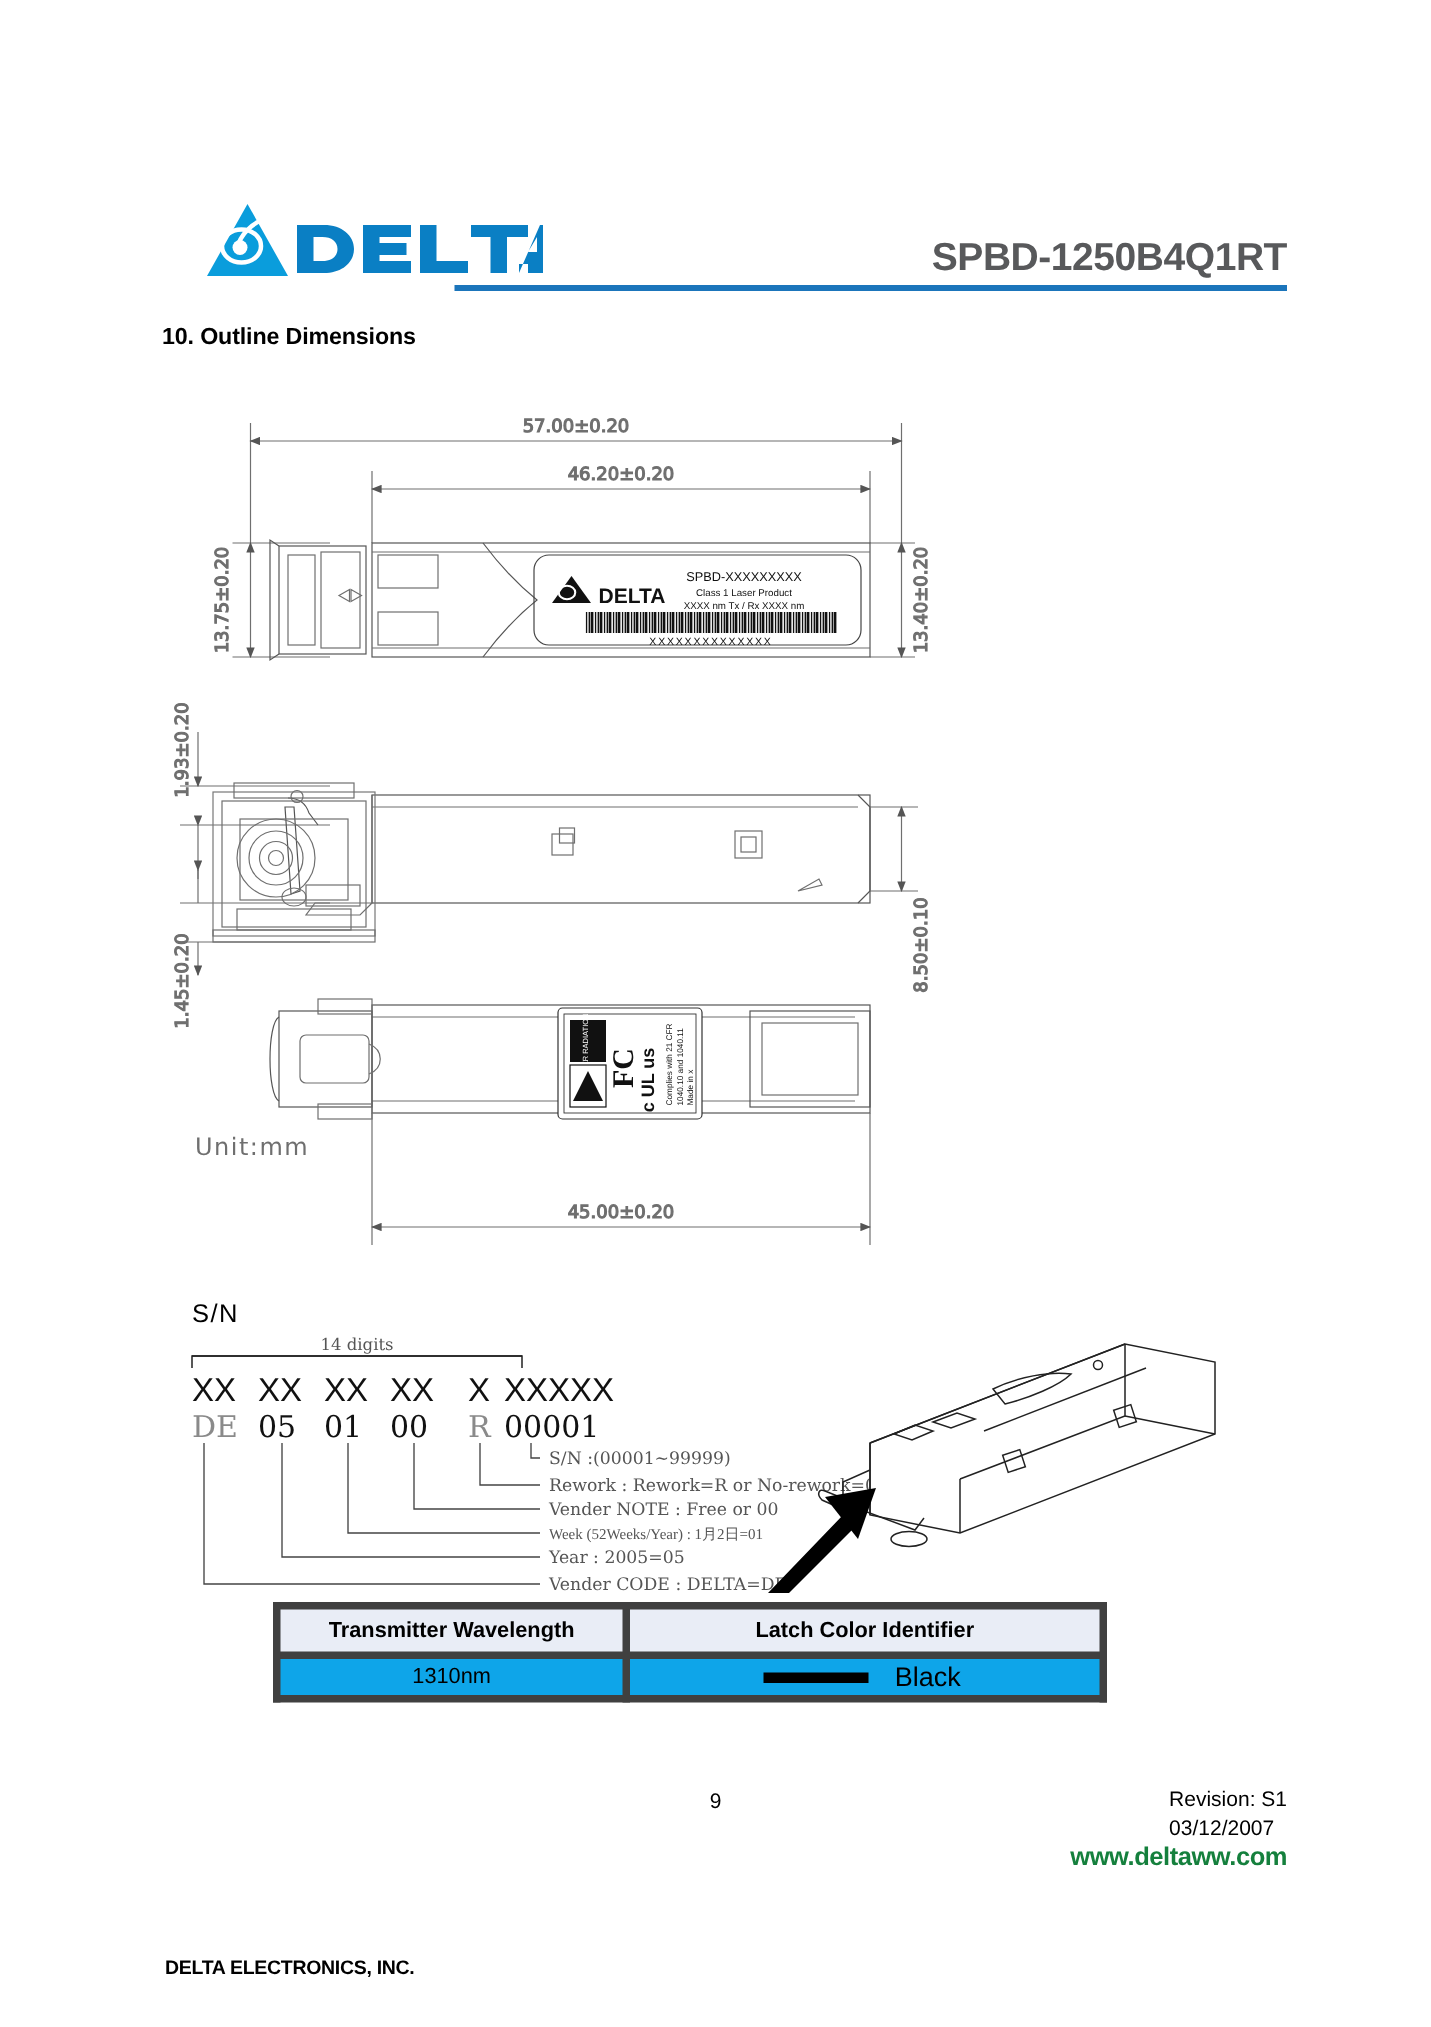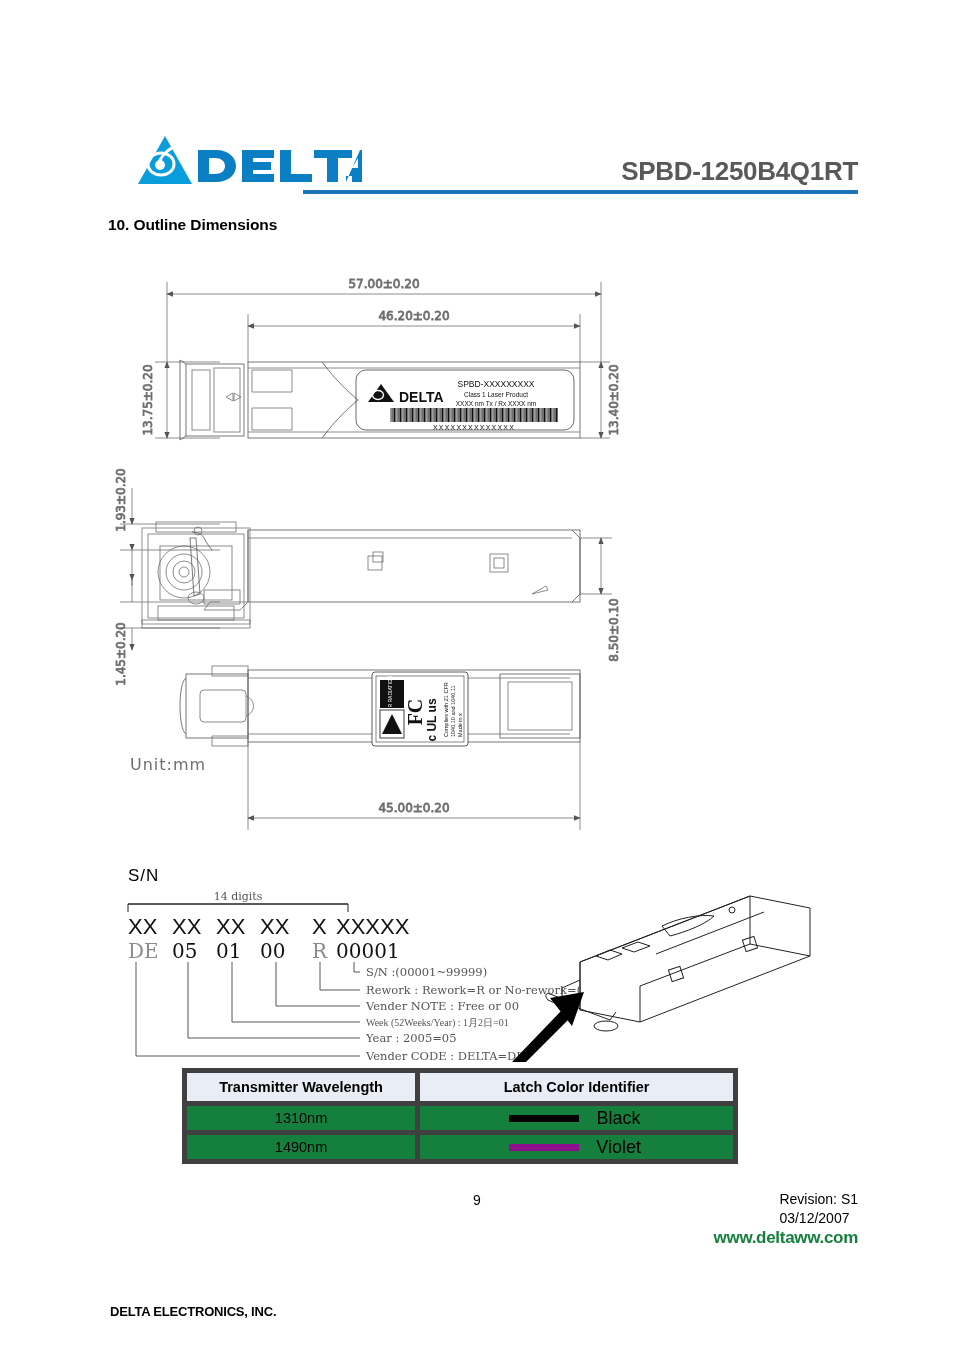--- a/index.html
+++ b/index.html
@@ -47,21 +47,21 @@
     border-collapse:collapse;
   }
   .tbl td,.tbl th{
     border:5px solid #404040;
     font-size:14.5px;text-align:center;color:#000;
     font-family:"Liberation Sans",sans-serif;
   }
   .tbl thead th{
     background:#e9edf6;font-weight:bold;height:24px;padding:2px 0;
   }
-  .tbl tbody td{height:22px;padding:1px 12px;background:#15803d;}
+  .tbl tbody td{height:22px;padding:1px 12px;background:#0ea5e9;}
   .tbl .c1{width:238px;}
   .tbl .c2{width:324px;}
   .swatchrow{display:flex;align-items:center;justify-content:center;gap:14px;}
   .swatch{display:inline-block;width:70px;height:7px;}
   .swlabel{min-width:52px;text-align:center;font-size:18px;}
 
   
   .pg-num{
     position:absolute;left:0;top:1192px;width:954px;text-align:center;
     font-size:14px;color:#000;
@@ -355,29 +355,20 @@
     <tbody>
       <tr>
         <td class="c1">1310nm</td>
         <td class="c2">
           <span class="swatchrow">
             <span class="swatch" id="sw0" style="background: rgb(0, 0, 0);"></span>
             <span class="swlabel">Black</span>
           </span>
         </td>
       </tr>
-      <tr>
-        <td class="c1">1490nm</td>
-        <td class="c2">
-          <span class="swatchrow">
-            <span class="swatch" id="sw1" style="background: rgb(142, 15, 142);"></span>
-            <span class="swlabel">Violet</span>
-          </span>
-        </td>
-      </tr>
     </tbody>
   </table>
 
   <div class="pg-num">9</div>
   <div class="rev">
     <div>Revision:  S1</div>
     <div>03/12/2007</div>
   </div>
   <div class="company">DELTA ELECTRONICS, INC.</div>
   <div class="weburl">www.deltaww.com</div>

